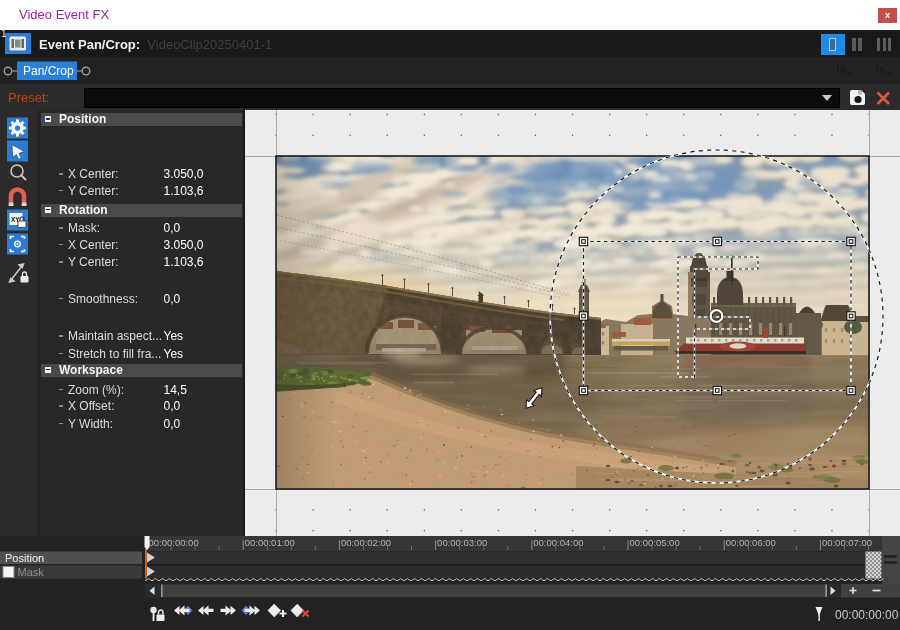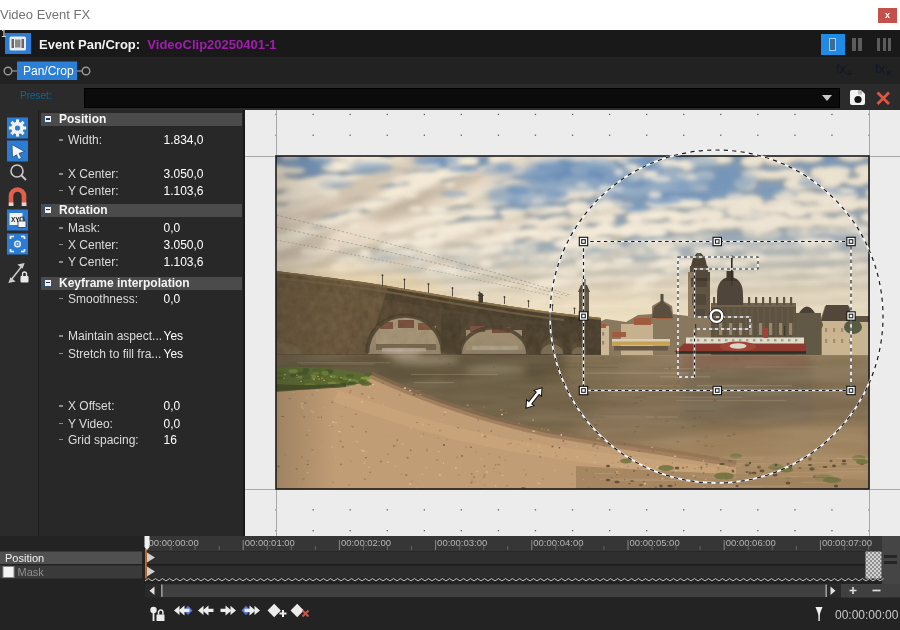--- a/index.html
+++ b/index.html
@@ -1,18 +1,18 @@
 <!DOCTYPE html>
 <html><head><meta charset="utf-8">
 <style>
 html,body{margin:0;padding:0;background:#444}
 #app{position:relative;width:900px;height:630px;overflow:hidden;font-family:"Liberation Sans",sans-serif;background:#ececec}
 .abs{position:absolute}
 #titlebar{left:0;top:0;width:900px;height:30px;background:#ffffff}
-#titletxt{left:0;top:7px;font-size:13px;color:#737373}
+#titletxt{left:19px;top:7px;font-size:13px;color:#a21caf}
 #closebtn{left:878px;top:8px;width:19px;height:15px;background:#c4504a;color:#fff;font-size:9px;font-weight:bold;text-align:center;line-height:14px}
 #toolbar{left:0;top:30px;width:900px;height:26.5px;background:#191919}
 #kfrow{left:0;top:56.5px;width:900px;height:27.5px;background:#222222}
 #presetrow{left:0;top:84px;width:900px;height:26.5px;background:#2b2b2b;border-bottom:1.5px solid #101010}
 #leftstrip{left:0;top:110px;width:38px;height:426px;background:#2b2b2b}
 #props{left:38px;top:110px;width:207px;height:426px;background:#282828;border-left:1px solid #1c1c1c;border-right:2px solid #1a1a1a;box-sizing:border-box}
 .phdr{position:absolute;left:2px;width:201px;height:13px;background:#4b4b4b;color:#f4f4f4;font-size:12px;font-weight:bold;line-height:13px;padding-left:18px;box-sizing:border-box}
 .pminus{position:absolute;left:3px;top:2px;width:8px;height:8px;background:#f0f0f0;border:1px solid #35506e;box-sizing:border-box}
 .pminus:after{content:"";position:absolute;left:1px;top:2.2px;width:4px;height:1.5px;background:#23364e}
 .prow{position:absolute;left:0;width:207px;height:14px;font-size:12px;line-height:14px;color:#dcdcdc}
@@ -31,41 +31,41 @@
   <div class="abs" id="toolbar"></div>
   <div class="abs" style="left:1px;top:28px;color:#eee;font-size:10px;z-index:3">1</div>
   <div class="abs" id="tbicon">
       <svg width="25.5" height="21">
         <rect x="4.5" y="3.5" width="16.5" height="14" rx="1.5" fill="#ececec"></rect>
         <rect x="6.5" y="6" width="2.5" height="9" fill="#666"></rect>
         <rect x="16.5" y="6" width="2.5" height="9" fill="#666"></rect>
         <rect x="10" y="6.5" width="5.5" height="8" fill="#888"></rect>
       </svg>
     </div>
-  <div class="abs" style="left:39px;top:36.5px;font-size:13px;font-weight:bold;color:#f2f2f2">Event Pan/Crop:&nbsp; <span style="font-weight:bold;color:#a21caf">VideoClip20250401-1</span></div>
+  <div class="abs" style="left:39px;top:36.5px;font-size:13px;font-weight:bold;color:#f2f2f2">Event Pan/Crop:&nbsp; <span style="font-weight:normal;color:#404040">VideoClip20250401-1</span></div>
   <div class="abs" style="left:820.5px;top:33.5px;width:24px;height:21px;background:#1f8be4"></div>
   <div class="abs" style="left:829px;top:37.5px;width:7px;height:13px;background:#3e6a97;border:1px solid #a9cdf0;box-sizing:border-box"></div>
   <div class="abs" style="left:852px;top:38px;width:3.5px;height:13px;background:#5c5c5c"></div>
   <div class="abs" style="left:858px;top:38px;width:3.5px;height:13px;background:#5c5c5c"></div>
   <div class="abs" style="left:877px;top:38px;width:3px;height:13px;background:#5c5c5c"></div>
   <div class="abs" style="left:882.5px;top:38px;width:3px;height:13px;background:#5c5c5c"></div>
   <div class="abs" style="left:888px;top:38px;width:3px;height:13px;background:#5c5c5c"></div>
   <div class="abs" id="kfrow"></div>
   <svg class="abs" style="left:0;top:56.5px" width="110" height="28">
     <circle cx="8" cy="14" r="3.8" fill="none" stroke="#999" stroke-width="1.4"></circle>
     <line x1="11.8" y1="14" x2="17" y2="14" stroke="#888" stroke-width="1.4"></line>
     <rect x="17" y="4.5" width="60" height="18.5" fill="#2b7fd6"></rect>
     <text x="23" y="17.5" font-size="12" fill="#fff" font-family="Liberation Sans">Pan/Crop</text>
     <line x1="77" y1="14" x2="82" y2="14" stroke="#888" stroke-width="1.4"></line>
     <circle cx="86" cy="14" r="3.8" fill="none" stroke="#999" stroke-width="1.4"></circle>
   </svg>
   <div class="abs" style="left:836px;top:61px;font-size:13px;color:#0f172a">fx<span style="font-size:11px;vertical-align:-4px">+</span></div>
   <div class="abs" style="left:875px;top:61px;font-size:13px;color:#0f172a">fx<span style="font-size:11px;vertical-align:-4px">×</span></div>
   <div class="abs" id="presetrow"></div>
-  <div class="abs" style="left:20px;top:89.5px;font-size:10px;color:#0369a1">Preset:</div>
+  <div class="abs" style="left:8px;top:89.5px;font-size:13px;color:#c2410c">Preset:</div>
   <div class="abs" style="left:84px;top:87.5px;width:756px;height:20.5px;background:#0b0b0b;border:1px solid #000;box-sizing:border-box"></div>
   <svg class="abs" style="left:820px;top:93px" width="20" height="10">
       <path d="M2,2 L12,2 L7,8 Z" fill="#c8c8c8"></path>
     </svg>
   <svg class="abs" style="left:849px;top:89px" width="18" height="18">
     <path d="M1,3 a2,2 0 0 1 2,-2 h9 l4,4 v9 a2,2 0 0 1 -2,2 h-11 a2,2 0 0 1 -2,-2 Z" fill="#f2f2f2"></path>
     <circle cx="9" cy="10.5" r="3.6" fill="#151515"></circle>
     <rect x="9" y="1" width="4" height="4.5" fill="#151515" opacity="0.25"></rect>
   </svg>
   <svg class="abs" style="left:875px;top:89.5px" width="17" height="17">
@@ -125,25 +125,20 @@
 <g stroke="#cccccc" stroke-width="1.5" fill="#ccc">
 <line x1="11" y1="170" x2="22" y2="156"></line>
 <path d="M9.5,172 l4.5,-1 l-3.2,-2.6 Z"></path>
           <path d="M23.5,154 l-4.5,1 l3.2,2.6 Z"></path>
 </g>
 <rect x="20.5" y="166" width="8" height="6.5" rx="1" fill="#e8e8e8"></rect>
 <path d="M22.5,166 v-2 a2,2 0 0 1 4,0 v2" fill="none" stroke="#e8e8e8" stroke-width="1.3"></path>
 </svg></div>
   <div class="abs" id="props">
       <div class="phdr" style="top:3.0px"><span class="pminus"></span>Position</div>
-      <div class="prow" style="top:23.0px">
-        <span class="pdash"></span>
-        <span class="plab">Width:</span>
-        <span class="pval">1.834,0</span>
-      </div>
       <div class="prow" style="top:57.0px">
         <span class="pdash"></span>
         <span class="plab">X Center:</span>
         <span class="pval">3.050,0</span>
       </div>
       <div class="prow" style="top:73.8px">
         <span class="pdash"></span>
         <span class="plab">Y Center:</span>
         <span class="pval">1.103,6</span>
       </div>
@@ -156,50 +151,50 @@
       <div class="prow" style="top:127.9px">
         <span class="pdash"></span>
         <span class="plab">X Center:</span>
         <span class="pval">3.050,0</span>
       </div>
       <div class="prow" style="top:145.3px">
         <span class="pdash"></span>
         <span class="plab">Y Center:</span>
         <span class="pval">1.103,6</span>
       </div>
-      <div class="phdr" style="top:166.5px"><span class="pminus"></span>Keyframe interpolation</div>
       <div class="prow" style="top:181.9px">
         <span class="pdash"></span>
         <span class="plab">Smoothness:</span>
         <span class="pval">0,0</span>
       </div>
       <div class="prow" style="top:219.2px">
         <span class="pdash"></span>
         <span class="plab">Maintain aspect...</span>
         <span class="pval">Yes</span>
       </div>
       <div class="prow" style="top:236.5px">
         <span class="pdash"></span>
         <span class="plab">Stretch to fill fra...</span>
         <span class="pval">Yes</span>
       </div>
+      <div class="phdr" style="top:253.5px"><span class="pminus"></span>Workspace</div>
+      <div class="prow" style="top:272.9px">
+        <span class="pdash"></span>
+        <span class="plab">Zoom (%):</span>
+        <span class="pval">14,5</span>
+      </div>
       <div class="prow" style="top:289.4px">
         <span class="pdash"></span>
         <span class="plab">X Offset:</span>
         <span class="pval">0,0</span>
       </div>
       <div class="prow" style="top:306.6px">
         <span class="pdash"></span>
-        <span class="plab">Y Video:</span>
+        <span class="plab">Y Width:</span>
         <span class="pval">0,0</span>
-      </div>
-      <div class="prow" style="top:322.8px">
-        <span class="pdash"></span>
-        <span class="plab">Grid spacing:</span>
-        <span class="pval">16</span>
       </div>
     </div>
   <div class="abs" id="workspace"><svg width="655" height="426" viewBox="0 0 655 426">
         <defs>
 <linearGradient id="sky" x1="0" y1="0" x2="0" y2="1">
 <stop offset="0" stop-color="#6b93c2"></stop>
             <stop offset="0.35" stop-color="#8aa4c0"></stop>
 <stop offset="0.65" stop-color="#c9c2b0"></stop>
             <stop offset="1" stop-color="#ebdec5"></stop>
 </linearGradient>

